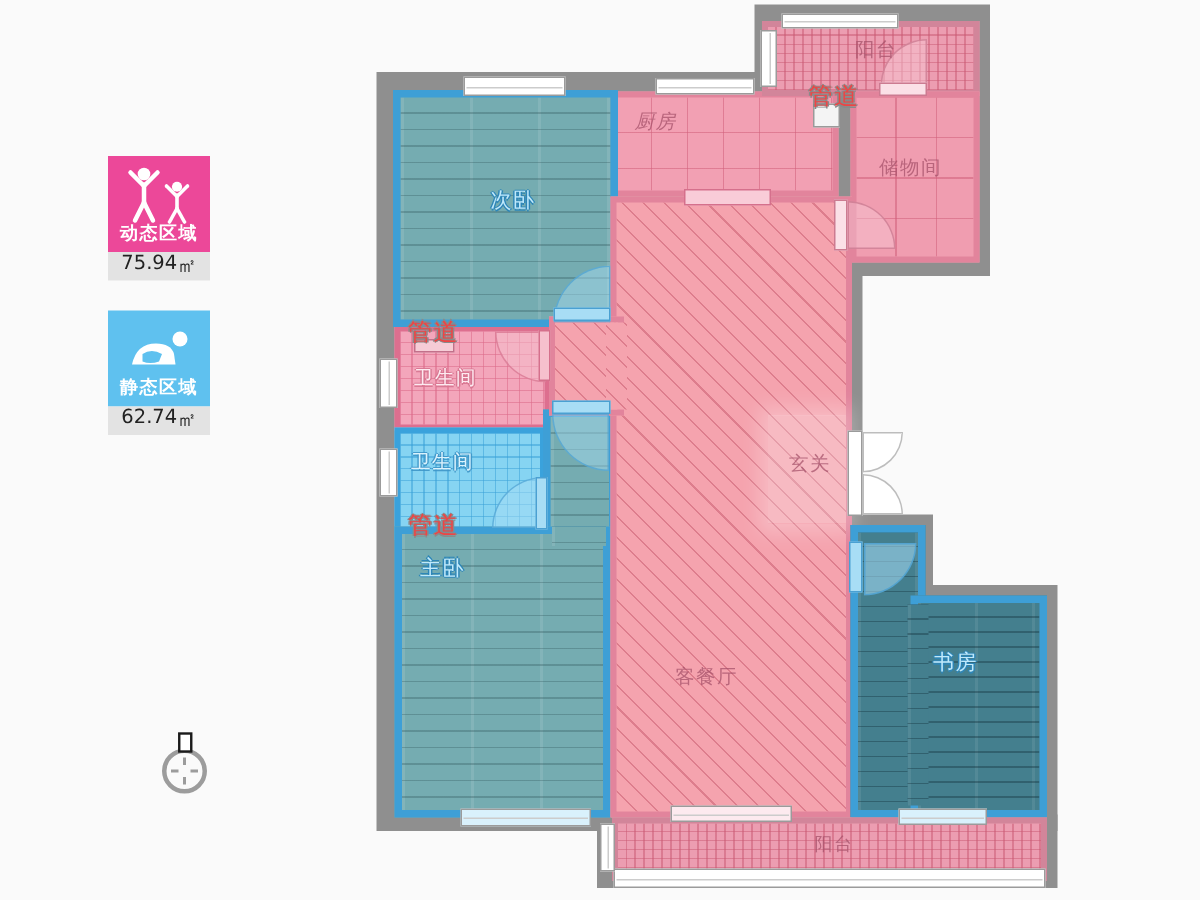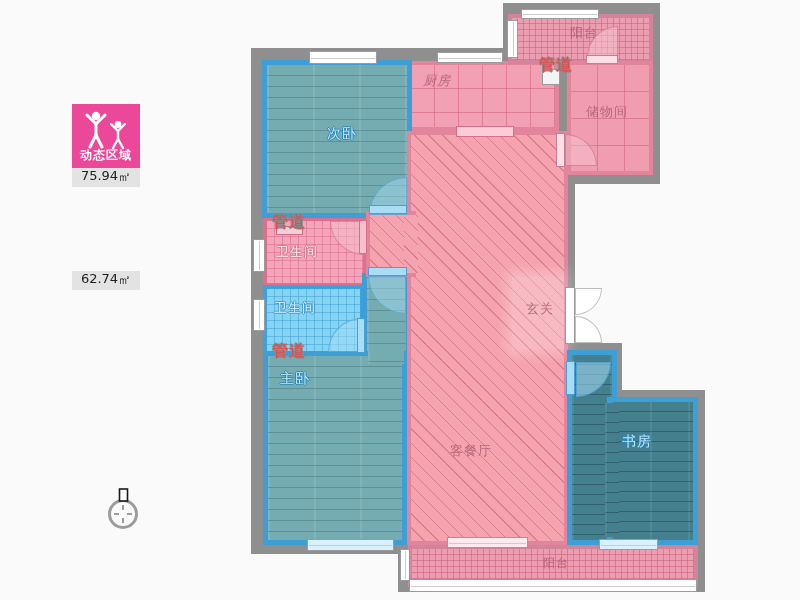--- a/index.html
+++ b/index.html
@@ -108,20 +108,28 @@
       </g>
       <circle cx="37" cy="15.5" r="3.4" fill="#ffffff"></circle>
     </svg>
     <span class="legend-label">动态区域</span>
   </div>
   <div class="legend-strip" style="left:72px;top:168px;">
     <span>75.94</span>
       <span>㎡</span>
   </div>
 
+  <div class="legend-card" style="left:72px;top:207px;background:#5fc1ef;">
+    <svg width="50" height="42" viewBox="0 0 50 42">
+      <circle cx="39" cy="14" r="5" fill="#ffffff"></circle>
+      <path d="M7 31 Q10 17 23 17 Q33 17 35 24 L36 31 Z" fill="#ffffff"></path>
+      <path d="M14 24 Q20 20 27 24 L25 29 Q19 31 14 29 Z" fill="#5fc1ef"></path>
+    </svg>
+    <span class="legend-label">静态区域</span>
+  </div>
   <div class="legend-strip" style="left:72px;top:271px;">
     <span>62.74</span>
       <span>㎡</span>
   </div>
 
   <svg class="abs" style="left:103px;top:486px;" width="42" height="46" viewBox="0 0 42 46">
     <circle cx="20" cy="28" r="13.5" fill="none" stroke="#9c9c9c" stroke-width="3"></circle>
     <g stroke="#9c9c9c" stroke-width="2" stroke-linecap="butt">
       <line x1="20" y1="19" x2="20" y2="24"></line>
       <line x1="20" y1="32" x2="20" y2="37"></line>

